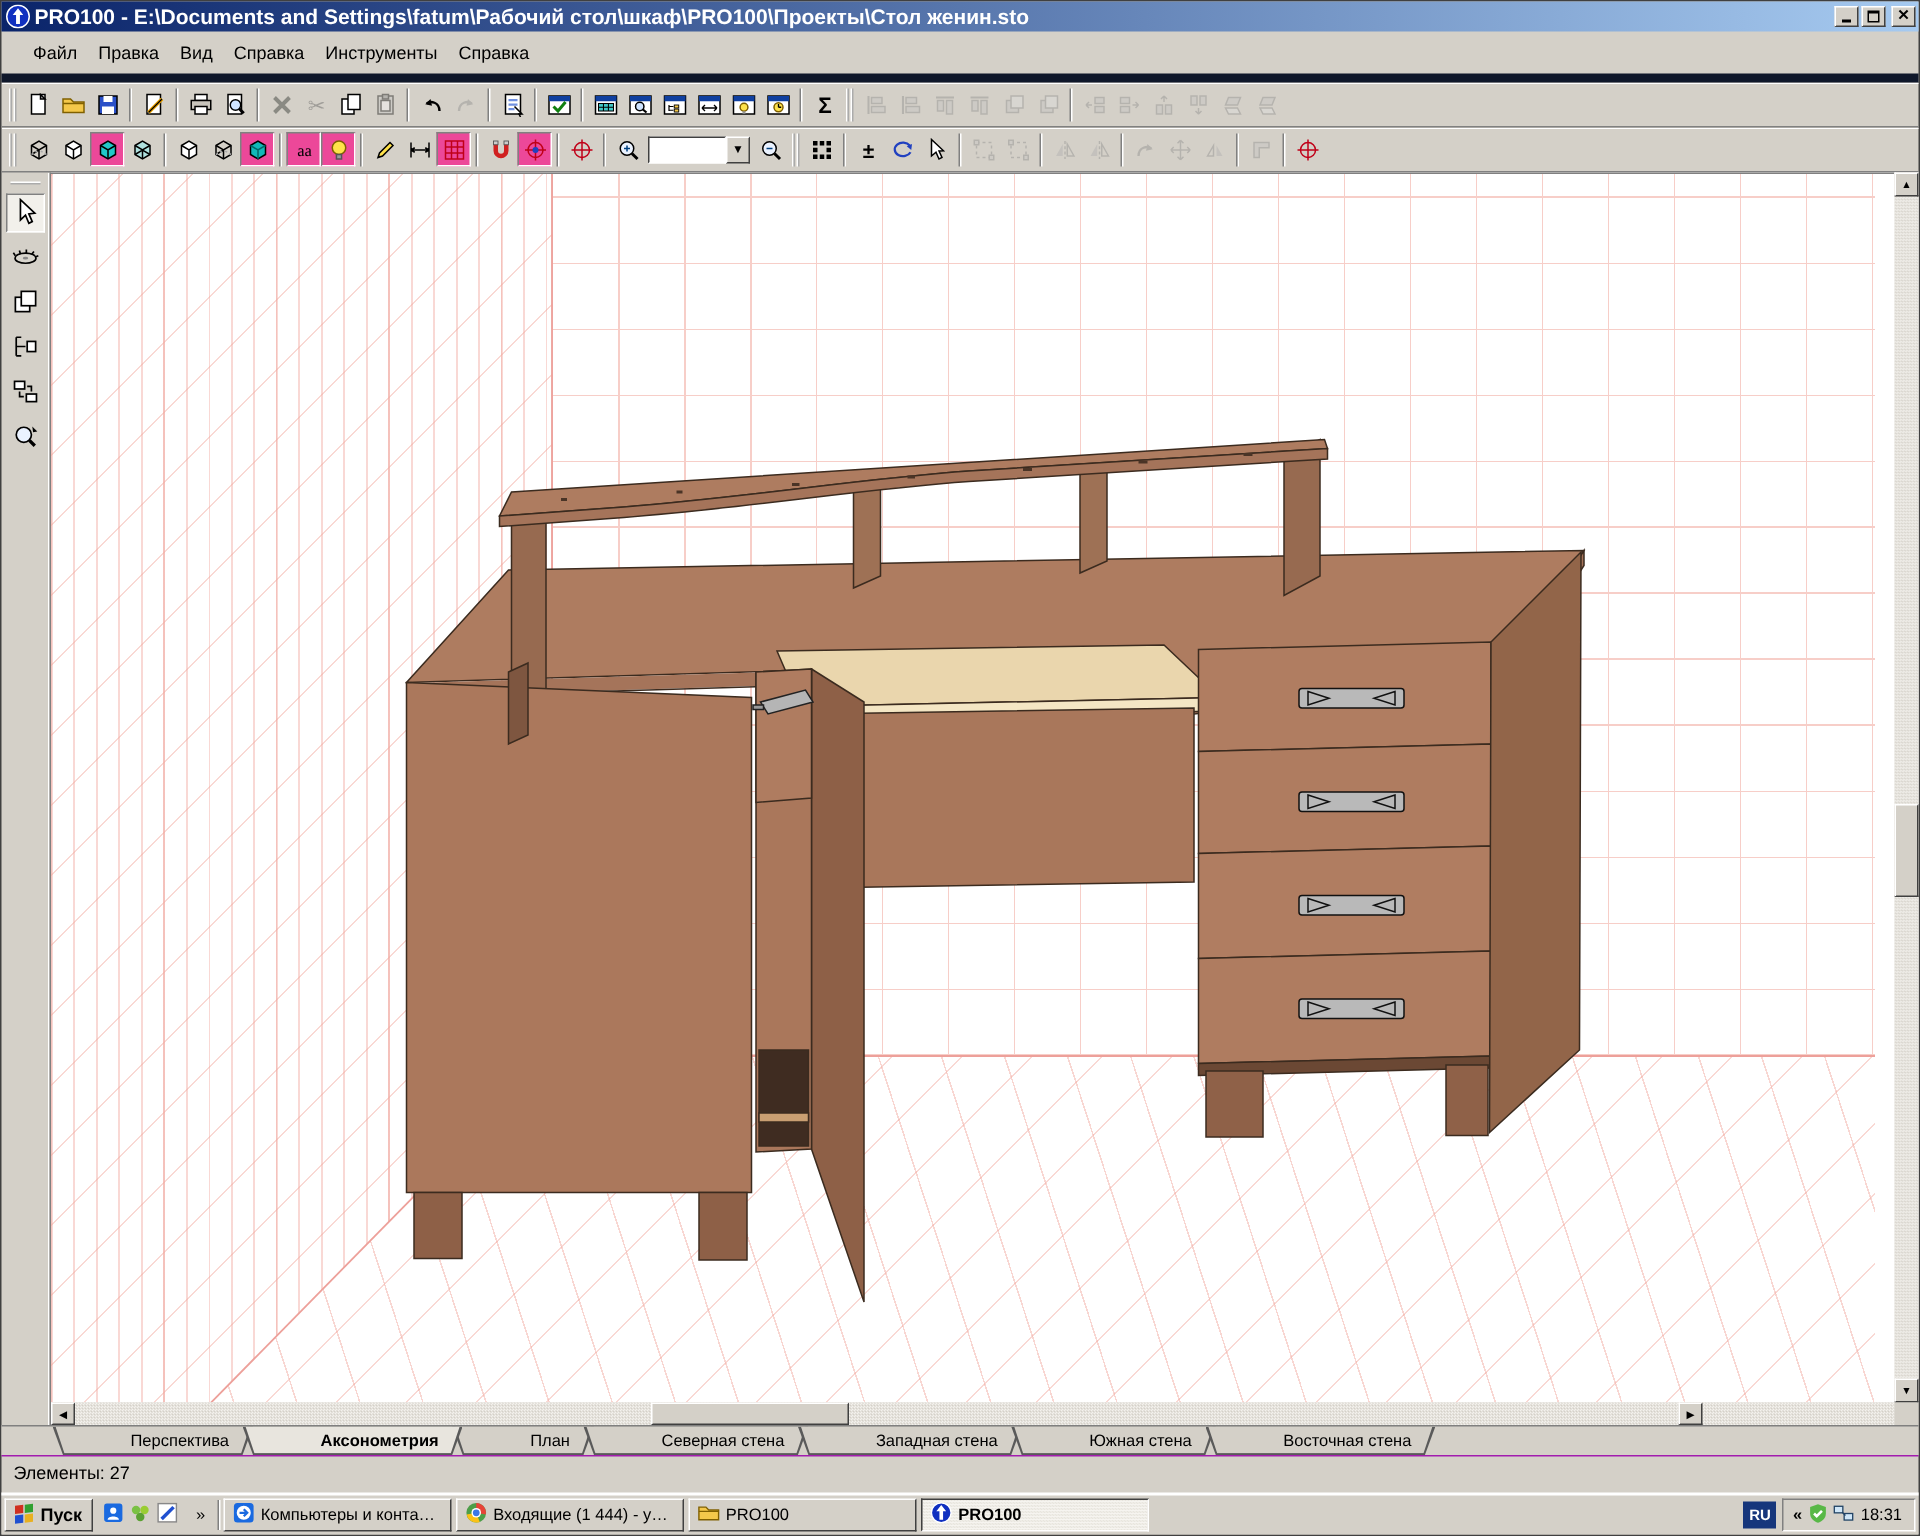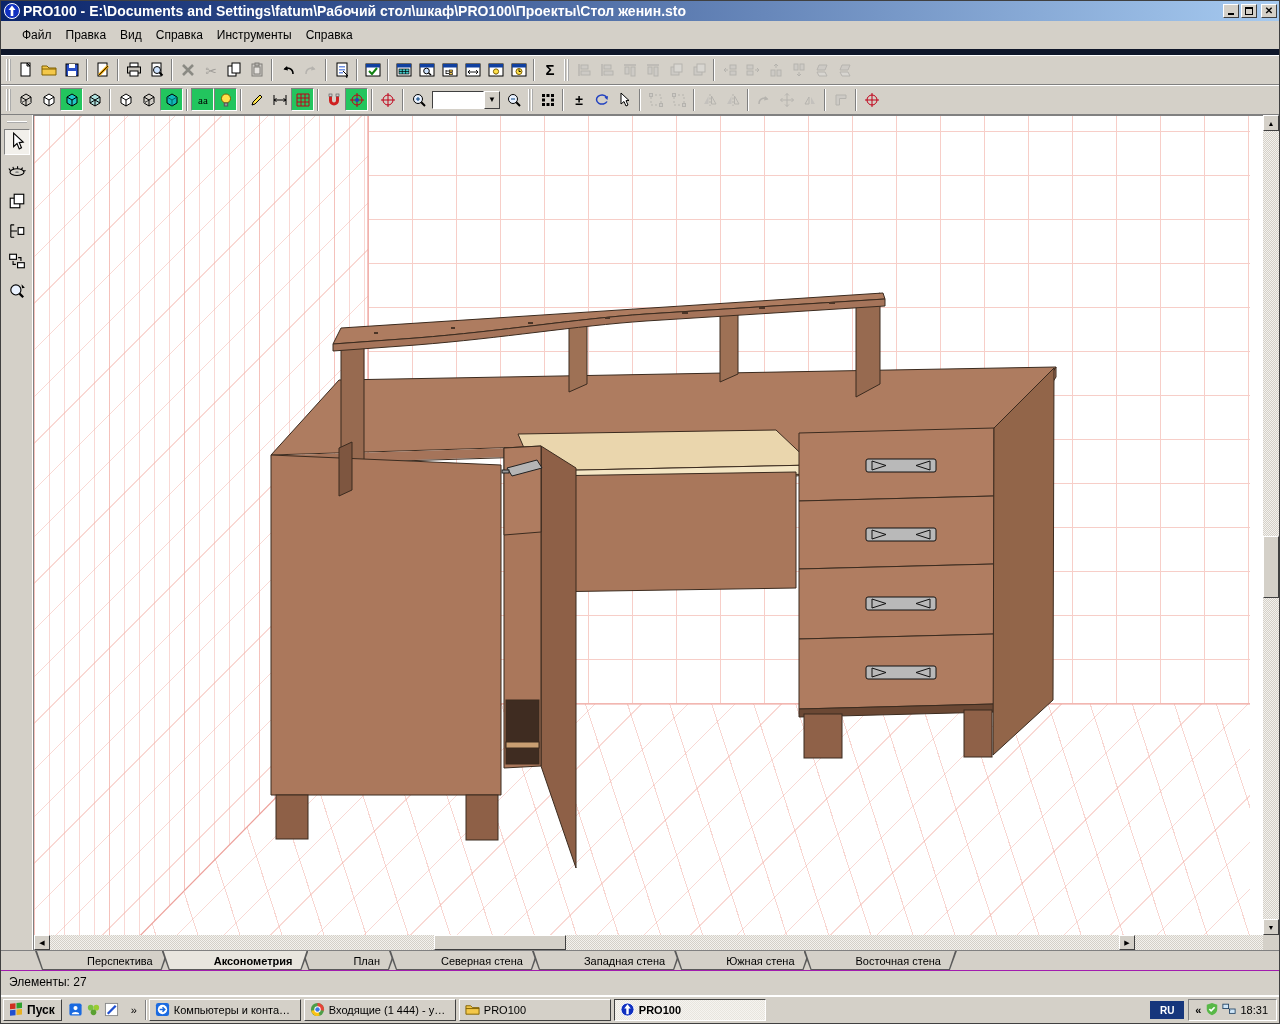--- a/index.html
+++ b/index.html
@@ -14,21 +14,21 @@
     margin-left:2px;display:flex;align-items:center;justify-content:center;font-size:9px;font-weight:bold;line-height:1;}
   
   .menubar{height:34px;display:flex;align-items:center;padding-left:14px;border-bottom:6px solid #0f172a;flex:0 0 auto;}
   .menuitem{padding:2px 7px;font-size:12px;}
   
   .tbrow{height:30px;display:flex;align-items:center;padding:1px 2px;border-bottom:1px solid #808080;box-shadow:inset 0 1px 0 #fff;flex:0 0 auto;}
   .grip{width:5px;height:22px;margin:0 3px;border-left:2px ridge #fff;border-right:2px ridge #fff;}
   .tbsep{width:2px;height:22px;margin:0 3px;border-left:1px solid #808080;border-right:1px solid #fff;}
   .tb{width:23px;height:23px;display:flex;align-items:center;justify-content:center;border:1px solid transparent;}
   .tb svg{display:block;}
-  .tb.pressed{border-color:#808080 #fff #fff #808080;background:#22c55e;}
+  .tb.pressed{border-color:#808080 #fff #fff #808080;background:#ec4899;}
   .tb.disabled{opacity:.4;filter:grayscale(1);}
   .combo{display:flex;align-items:center;margin:0 2px;}
   .combo .box{width:52px;height:18px;background:#fff;border:1px solid;border-color:#404040 #fff #fff #404040;}
   .combo .btn{width:16px;height:18px;background:#D4D0C8;border:1px solid;border-color:#fff #404040 #404040 #fff;font-size:8px;display:flex;align-items:center;justify-content:center;}
   
   .work{position:relative;flex:1 1 auto;}
   .lefttools{position:absolute;left:0;top:0;width:33px;bottom:0;border-right:1px solid #808080;box-shadow:inset -1px 0 0 #fff;padding-top:4px;display:flex;flex-direction:column;align-items:center;}
   .lt{width:26px;height:26px;margin:2px 0;display:flex;align-items:center;justify-content:center;border:1px solid transparent;}
   .lt.pressed{border-color:#808080 #fff #fff #808080;background:#F2F0EB;}
   .canvas{position:absolute;left:33px;top:0;right:16px;bottom:15px;background:#fff;overflow:hidden;border-top:1px solid #808080;}
@@ -70,21 +70,21 @@
   .taskbar{height:28px;background:#D4D0C8;border-top:2px solid #fff;display:flex;align-items:center;padding:0 2px;flex:0 0 auto;}
   .startbtn{height:22px;display:flex;align-items:center;gap:3px;padding:0 6px 0 4px;background:#D4D0C8;
     border:1px solid;border-color:#fff #404040 #404040 #fff;font-weight:bold;font-size:12px;}
   .qlaunch{display:flex;align-items:center;gap:3px;padding:0 6px;}
   .tbardiv{width:2px;height:20px;border-left:1px solid #808080;border-right:1px solid #fff;margin:0 2px;}
   .task{height:22px;width:152px;display:flex;align-items:center;gap:4px;padding:0 5px;margin-right:3px;
     background:#D4D0C8;border:1px solid;border-color:#fff #404040 #404040 #fff;font-size:11px;overflow:hidden;white-space:nowrap;}
   .task.active{border-color:#404040 #fff #fff #404040;background-image:repeating-conic-gradient(#E8E5DE 0% 25%,#F6F4F0 0% 50%);background-size:2px 2px;font-weight:bold;}
   .task .lbl{overflow:hidden;text-overflow:ellipsis;}
   .spacer{flex:1;}
-  .langbox{width:34px;height:18px;background:#16367C;color:#fff;font-size:10px;font-weight:bold;display:flex;align-items:center;justify-content:center;margin-right:4px;}
+  .langbox{width:22px;height:18px;background:#16367C;color:#fff;font-size:10px;font-weight:bold;display:flex;align-items:center;justify-content:center;margin-right:4px;}
   .tray{height:22px;display:flex;align-items:center;gap:4px;padding:0 8px 0 6px;border:1px solid;border-color:#808080 #fff #fff #808080;font-size:11px;}
   .tray .chev{font-weight:bold;}
 </style>
 </head>
 <body>
 
 <div class="win">
 
   <div class="titlebar">
     <span class="appicon">

